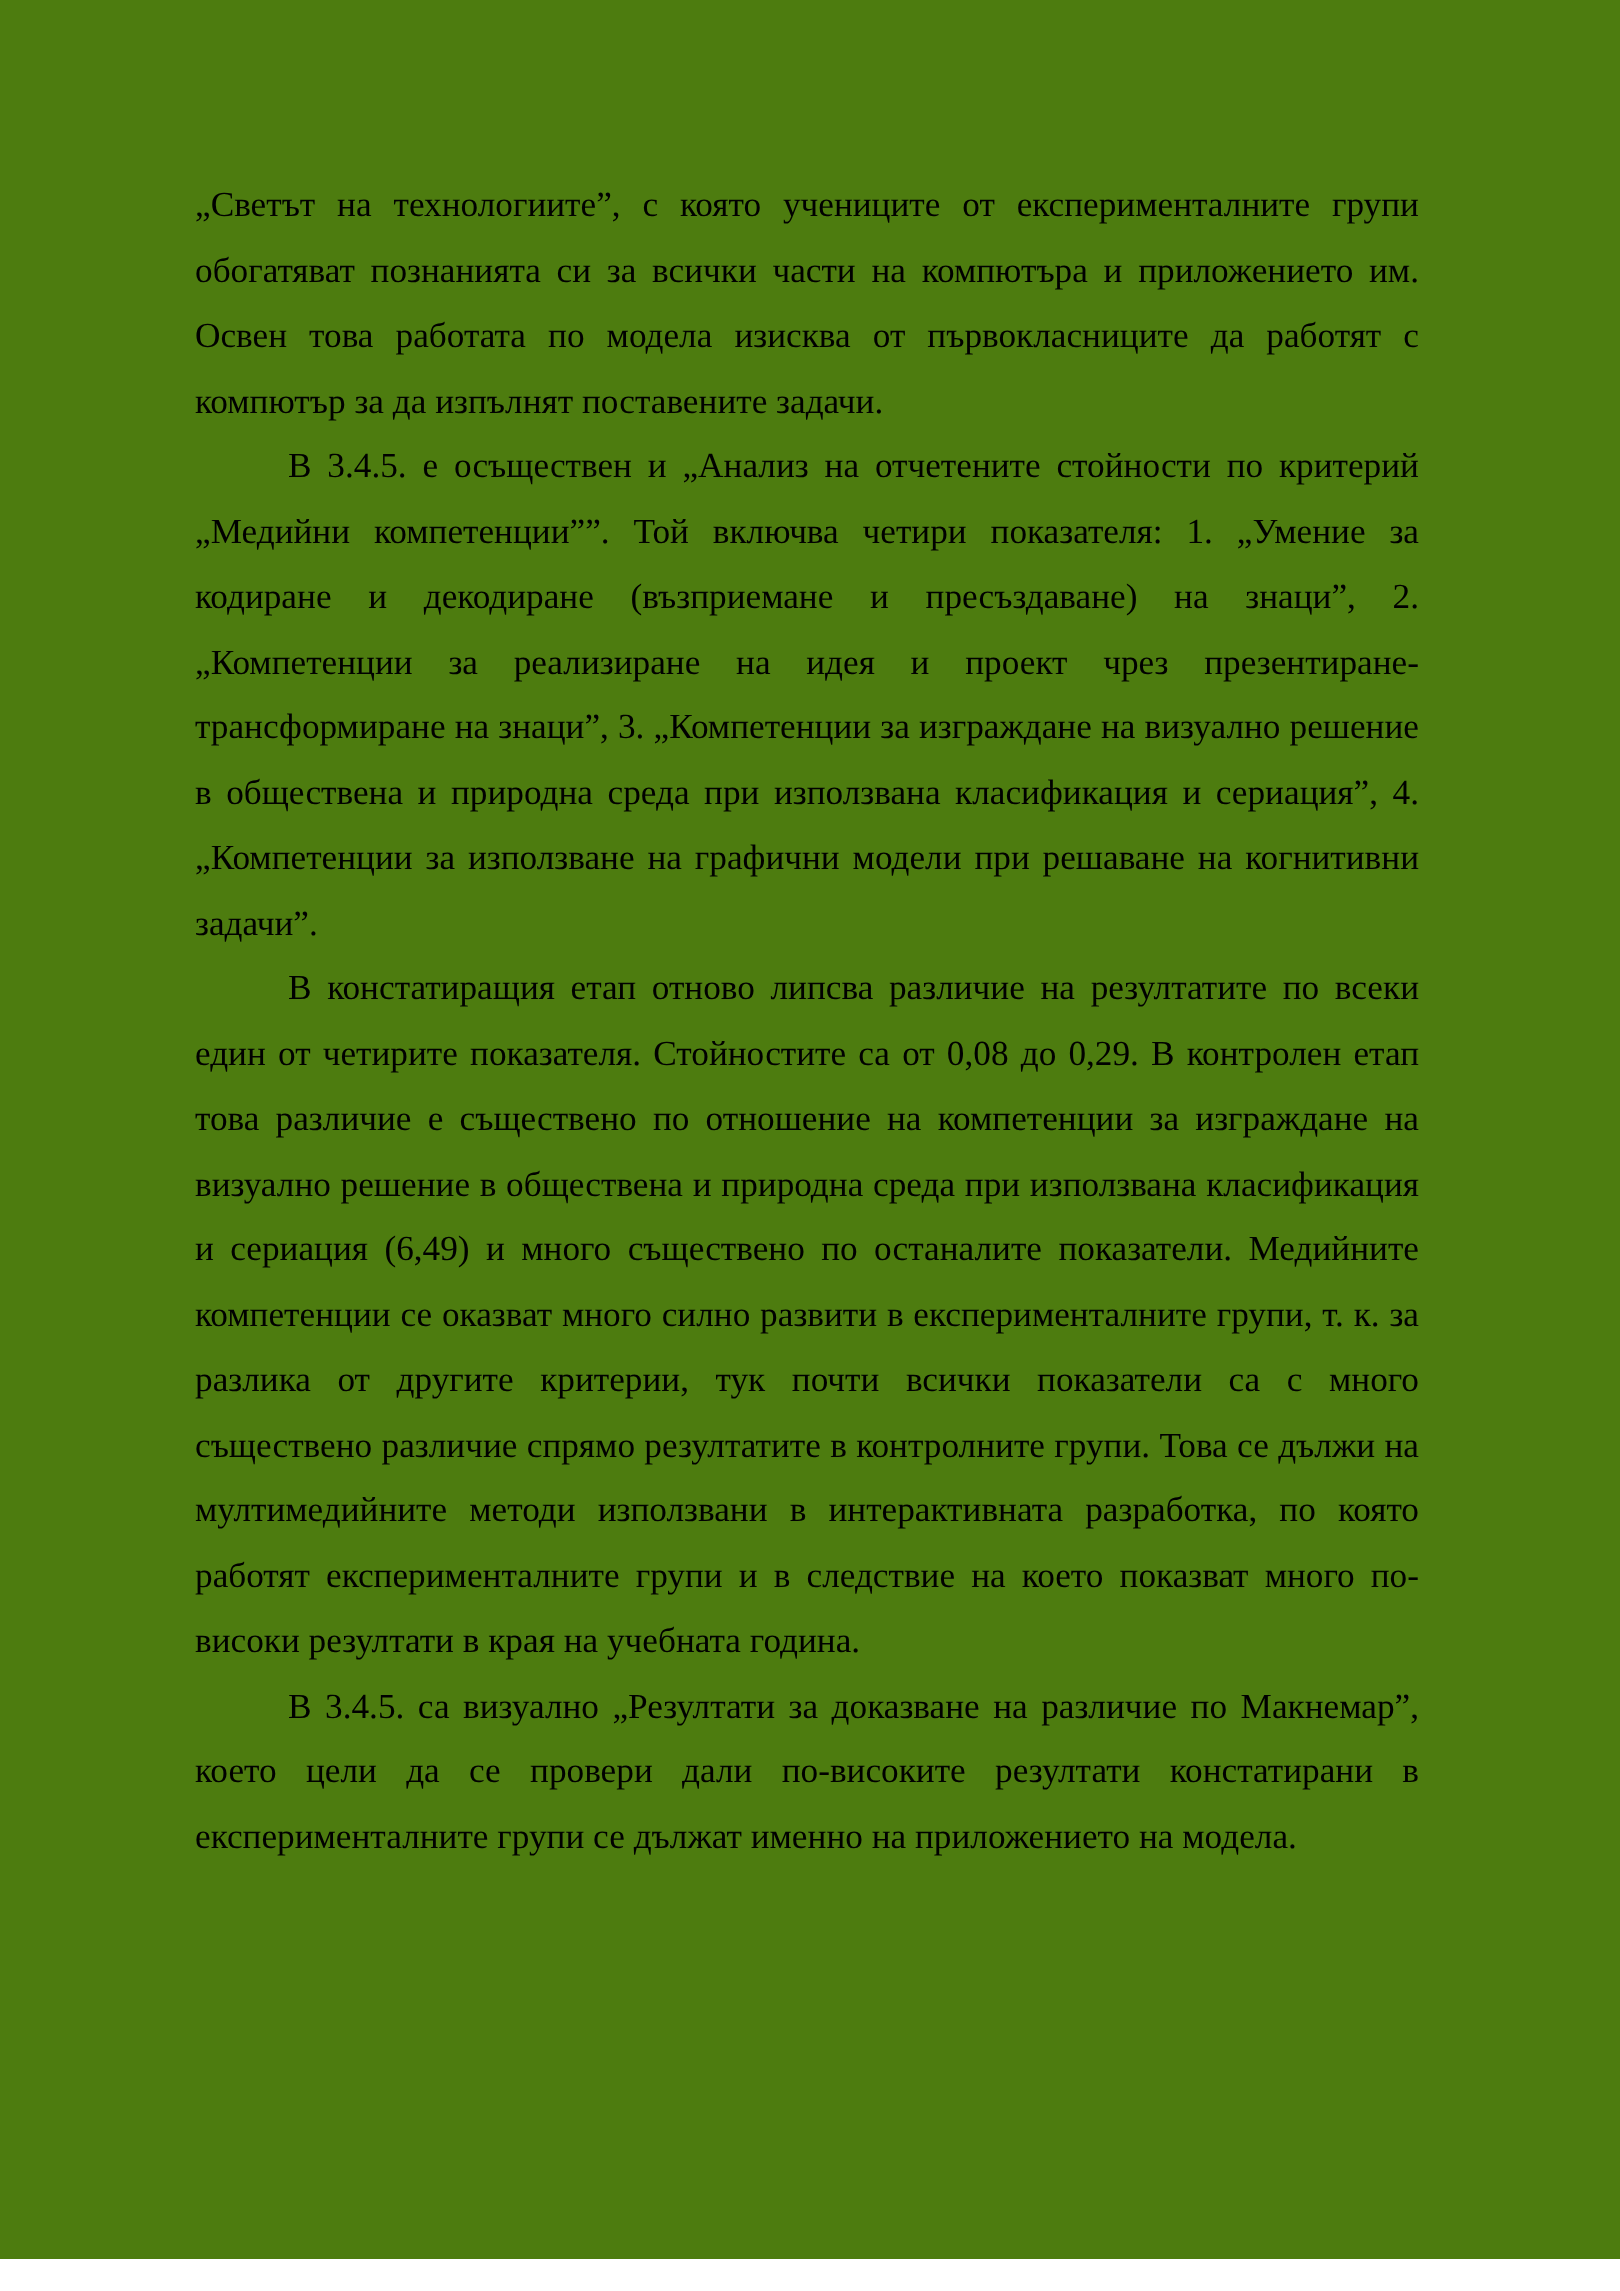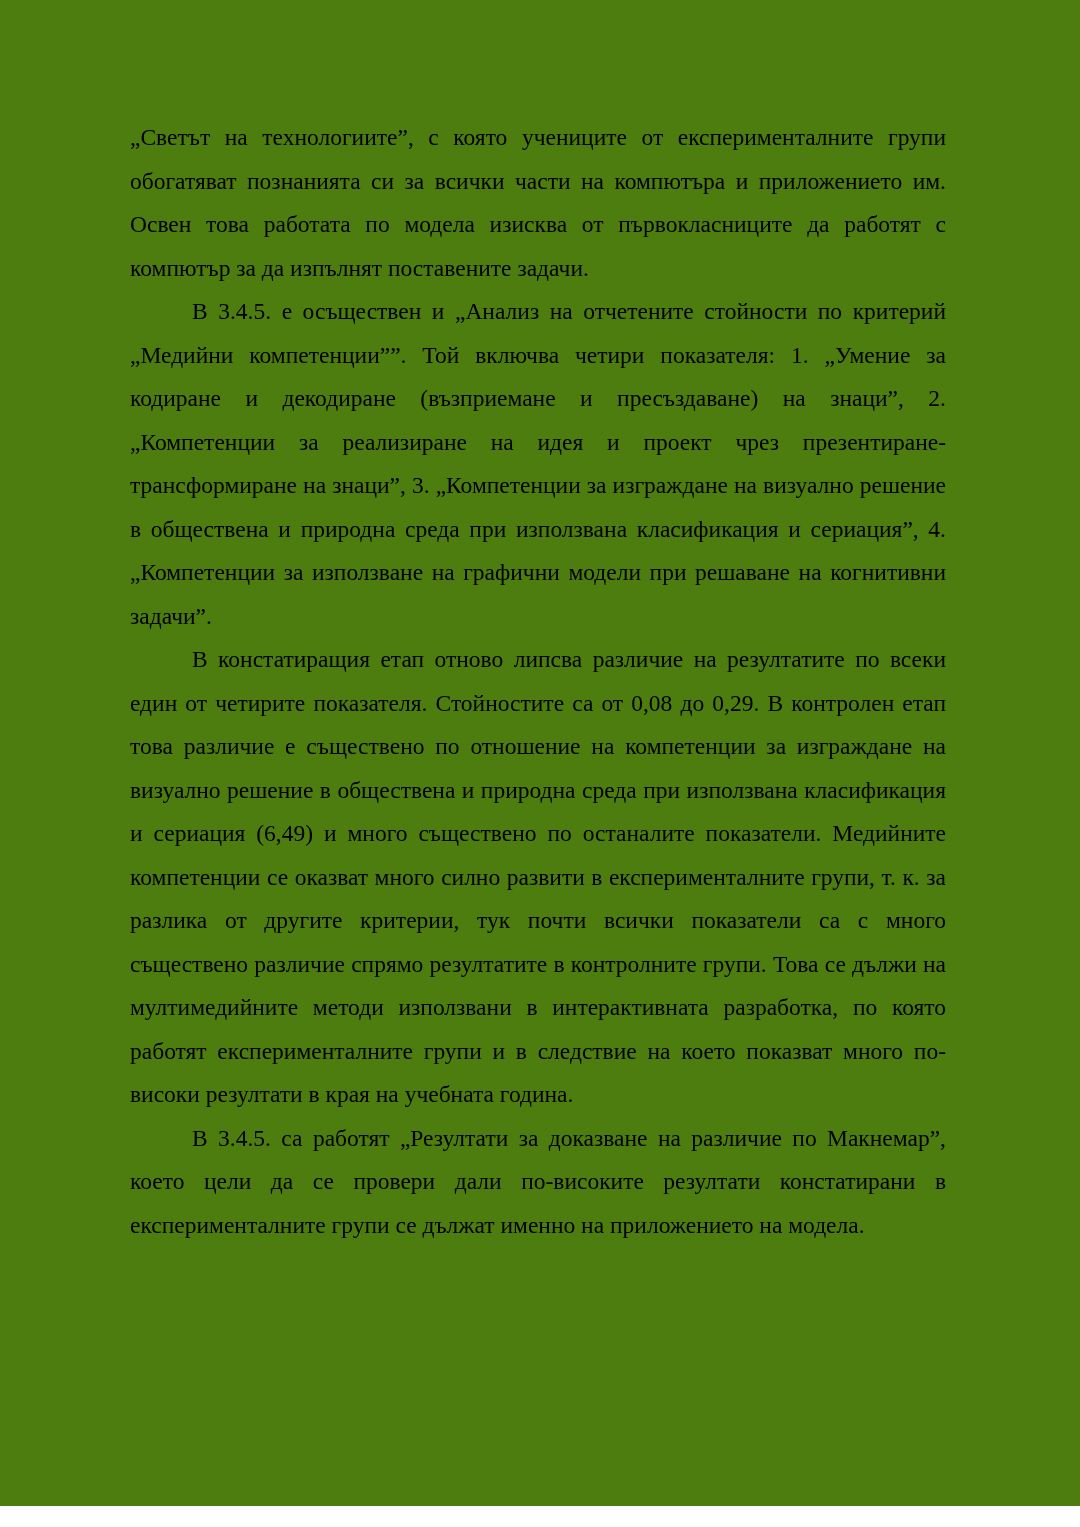--- a/index.html
+++ b/index.html
@@ -39,15 +39,15 @@
 <body>
 
 <main class="page">
 
   <p class="para"><span class="run">„Светът на технологиите”, с която учениците от експерименталните групи обогатяват познанията си за всички части на компютъра и приложението им. Освен това работата по модела изисква от първокласниците да работят с компютър за да изпълнят поставените задачи.</span></p>
 
   <p class="para indent"><span class="run">В </span><span class="run bold">3.4.5.</span><span class="run"> е осъществен и </span><span class="run bold">„Анализ на отчетените стойности по критерий „Медийни компетенции””.</span><span class="run"> Той включва четири показателя: 1. „Умение за кодиране и декодиране (възприемане и пресъздаване) на знаци”, 2. „Компетенции за реализиране на идея и проект чрез презентиране-трансформиране на знаци”, 3. „Компетенции за изграждане на визуално решение в обществена и природна среда при използвана класификация и сериация”, 4. „Компетенции за използване на графични модели при решаване на когнитивни задачи”.</span></p>
 
   <p class="para indent"><span class="run">В констатиращия етап отново липсва различие на резултатите по всеки един от четирите показателя. Стойностите са от 0,08 до 0,29. В контролен етап това различие е съществено по отношение на компетенции за изграждане на визуално решение в обществена и природна среда при използвана класификация и сериация (6,49) и много съществено по останалите показатели. Медийните компетенции се оказват много силно развити в експерименталните групи, т. к. за разлика от другите критерии, тук почти всички показатели са с много съществено различие спрямо резултатите в контролните групи. Това се дължи на мултимедийните методи използвани в интерактивната разработка, по която работят експерименталните групи и в следствие на което показват много по-високи резултати в края на учебната година.</span></p>
 
-  <p class="para indent"><span class="run">В </span><span class="run bold">3.4.5.</span><span class="run"> са работят </span><span class="run bold">„Резултати за доказване на различие по Макнемар”,</span><span class="run"> което цели да се провери дали по-високите резултати констатирани в експерименталните групи се дължат именно на приложението на модела.</span></p>
+  <p class="para indent"><span class="run">В </span><span class="run bold">3.4.5.</span><span class="run"> са визуално </span><span class="run bold">„Резултати за доказване на различие по Макнемар”,</span><span class="run"> което цели да се провери дали по-високите резултати констатирани в експерименталните групи се дължат именно на приложението на модела.</span></p>
 
 </main>
 
 </body></html>

